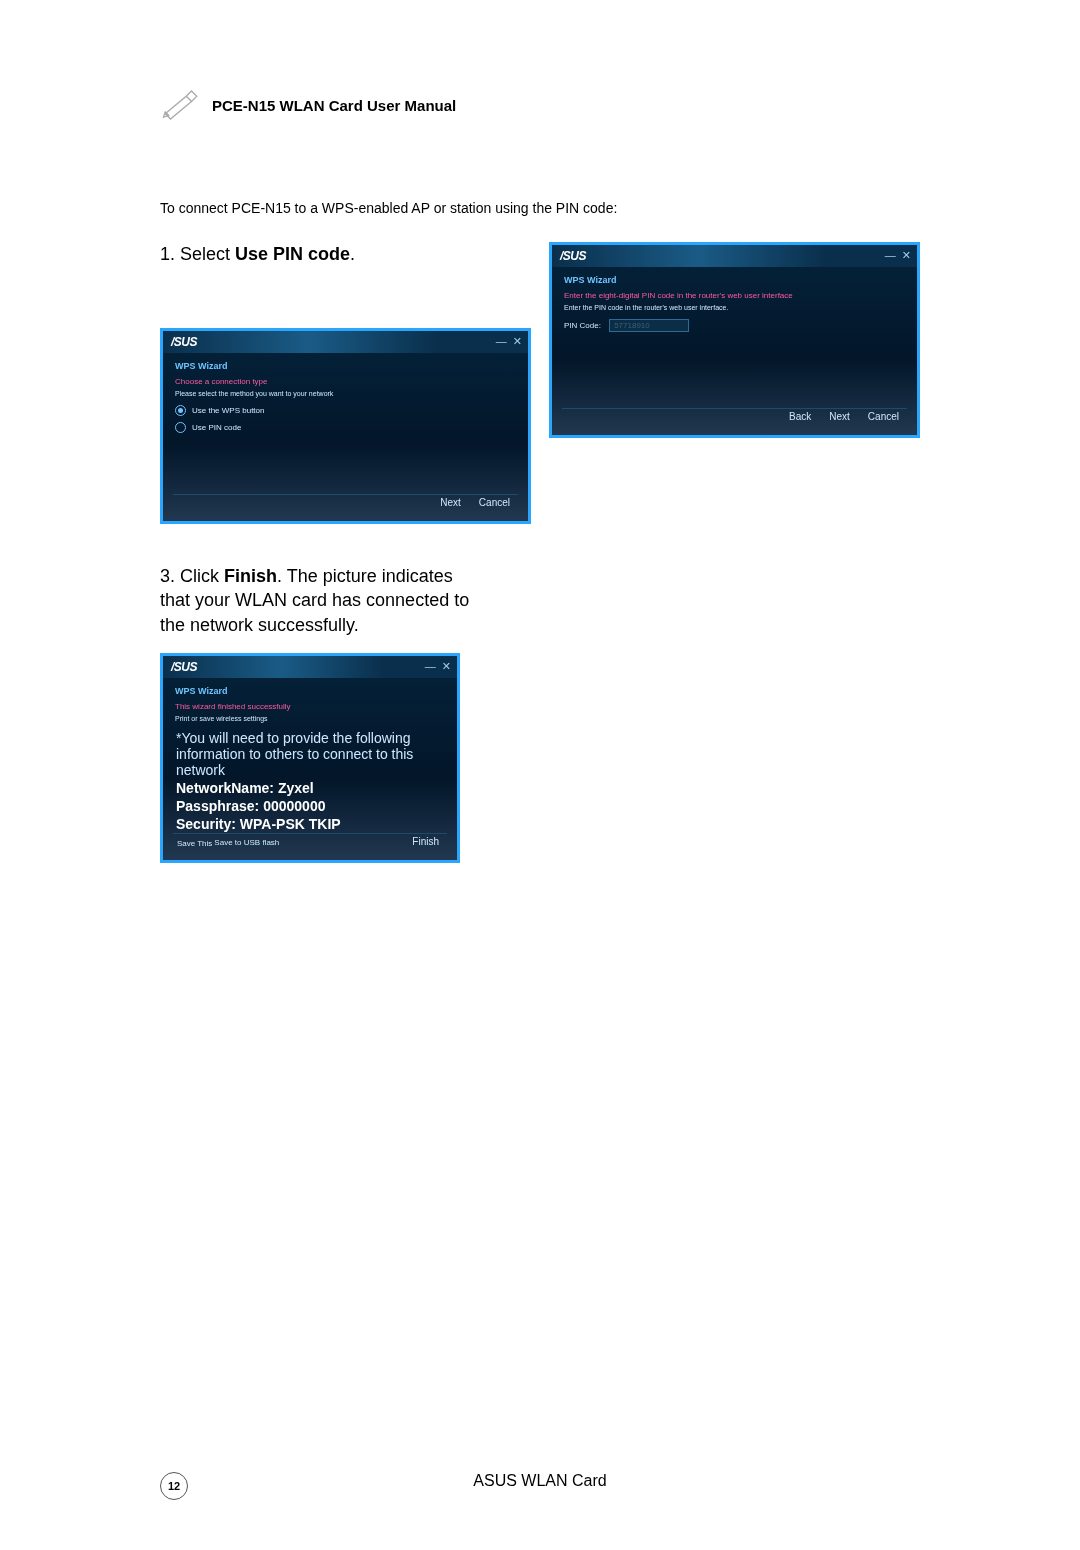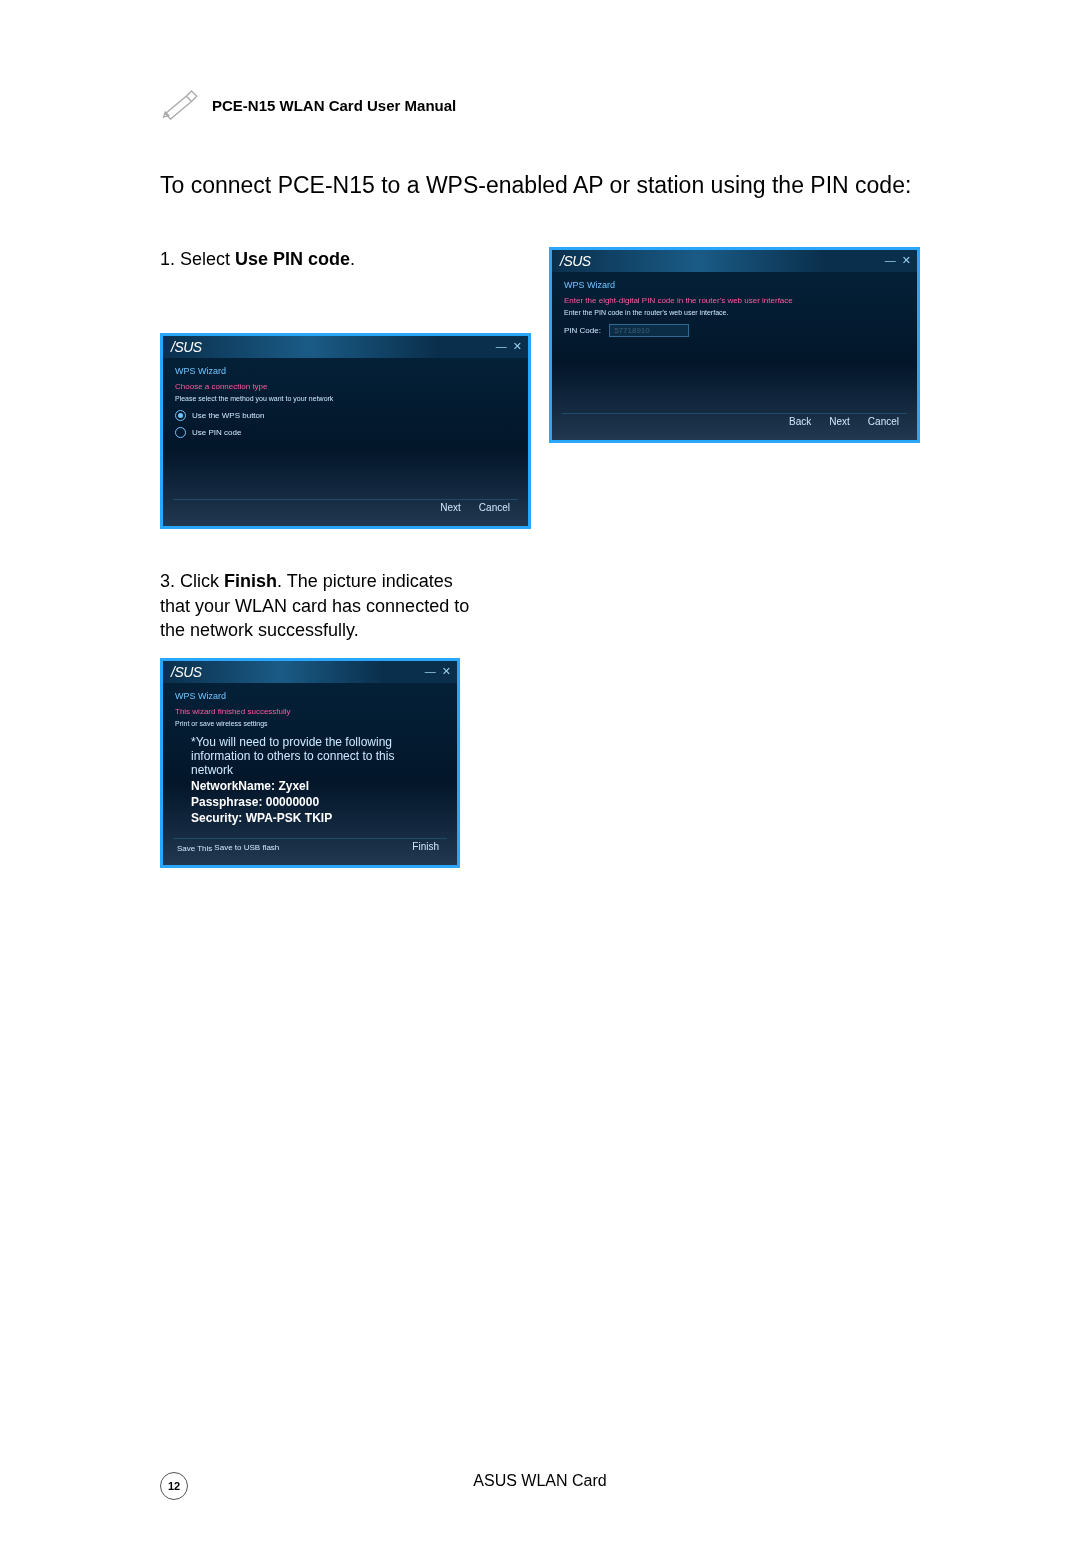--- a/index.html
+++ b/index.html
@@ -1,43 +1,43 @@
 <!DOCTYPE html>
 <html><head>
 <meta charset="utf-8">
 <style>
   html,body{margin:0;padding:0;background:#fff;font-family:Arial,Helvetica,sans-serif;color:#000}
   .page{width:1080px;height:1550px;box-sizing:border-box;padding:90px 160px 60px 160px;position:relative}
-  .hdr{display:flex;align-items:center;margin-bottom:50px}
+  .hdr{display:flex;align-items:center;margin-bottom:79px}
   .hdr-icon{width:42px;height:30px;margin-right:10px;color:#999}
   .hdr-title{font-size:15px;font-weight:bold}
-  .intro{font-size:23px;margin-bottom:46px;line-height:1.35}
+  .intro{font-size:14px;margin-bottom:24px;line-height:1.35}
   .cols{display:flex;gap:18px}
   .col{flex:1}
   .step{font-size:18px;line-height:1.35;margin-bottom:16px}
   .step b{font-weight:bold}
   .shot{border:3px solid #2aa6ff;background:linear-gradient(#04233b,#03162a 60%,#213850);box-sizing:border-box;height:196px;position:relative;color:#fff;font-size:8px}
   .shot-lg{height:210px}
   .shot-titlebar{height:22px;background:linear-gradient(90deg,#0a2f4c,#1a5b86 40%,#0a2f4c 75%);display:flex;align-items:center;padding:0 8px;position:relative}
-  .shot-logo{font-size:14px;font-weight:normal;font-style:italic;letter-spacing:-0.5px}
+  .shot-logo{font-size:12px;font-weight:bold;font-style:italic;letter-spacing:-0.5px}
   .shot-winbtns{position:absolute;right:6px;top:4px;display:flex;gap:6px;font-size:11px;color:#9cd0ef}
   .shot-body{padding:8px 12px 0 12px}
-  .wps-label{color:#6fc4ff;font-size:9px;font-weight:normal;margin-bottom:6px}
+  .wps-label{color:#6fc4ff;font-size:9px;font-weight:bold;margin-bottom:6px}
   .pink{color:#ff5aa0;font-size:8px;font-weight:normal;margin-bottom:4px}
   .hint{color:#cfe8ff;font-size:7px;margin-bottom:8px}
   .radio{display:flex;align-items:center;gap:6px;margin:6px 0;color:#cfe8ff;font-size:8px}
   .radio .dot{width:9px;height:9px;border:1px solid #6fc4ff;border-radius:50%;display:inline-block}
   .radio.sel .dot::after{content:"";display:block;width:5px;height:5px;background:#6fc4ff;border-radius:50%;margin:2px}
   .btns{position:absolute;bottom:12px;right:14px;display:flex;gap:10px;font-size:10px;color:#cfe8ff}
   .btns .b{padding:1px 4px}
   .btns-left{position:absolute;bottom:12px;left:14px;display:flex;gap:2px;font-size:8px;color:#cfe8ff}
   .sep{position:absolute;left:10px;right:10px;bottom:26px;height:1px;background:#1d4b6e}
   .pin-row{color:#cfe8ff;font-size:8px}
   .pin-field{display:inline-block;background:#0b2d46;border:1px solid #2d6a94;padding:1px 4px;margin-left:6px;color:#3d5f79;font-size:8px;min-width:70px}
-  .fin-list div{color:#cfe8ff;font-size:12px;margin:2px 16px}
+  .fin-list div{color:#cfe8ff;font-size:14px;margin:2px 1px}
   .fin-list .lab{color:#fff;font-weight:bold}
   .footer{position:absolute;left:0;right:0;bottom:60px;text-align:center;font-size:16px;display:flex;justify-content:center;align-items:flex-start;gap:18px}
   .footer .pg{position:absolute;left:160px;width:26px;height:26px;border:1px solid #555;border-radius:50%;display:flex;align-items:center;justify-content:center;font-size:11px;font-weight:bold}
   .step3-wrap{margin-top:40px}
   .shot3{width:300px}
   .yt{color:#ffd24a}
 </style>
 </head>
 <body>
 

